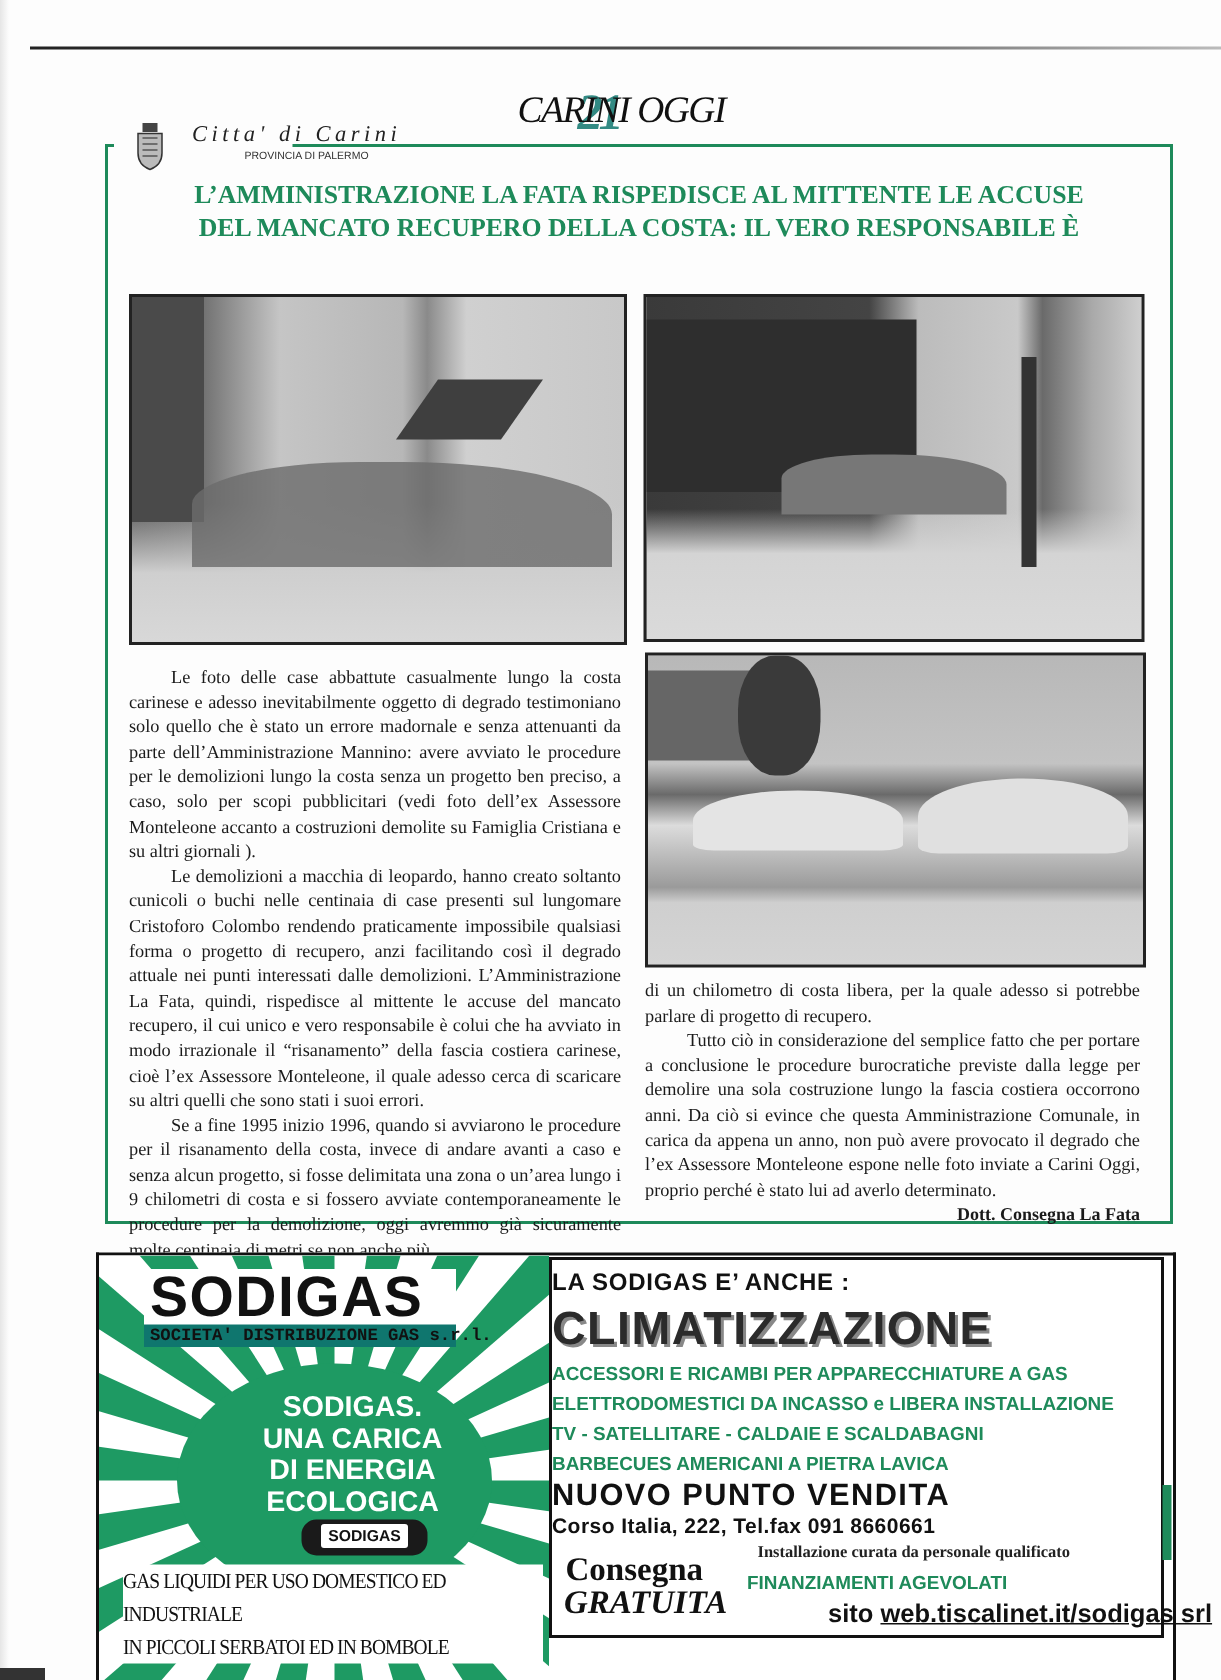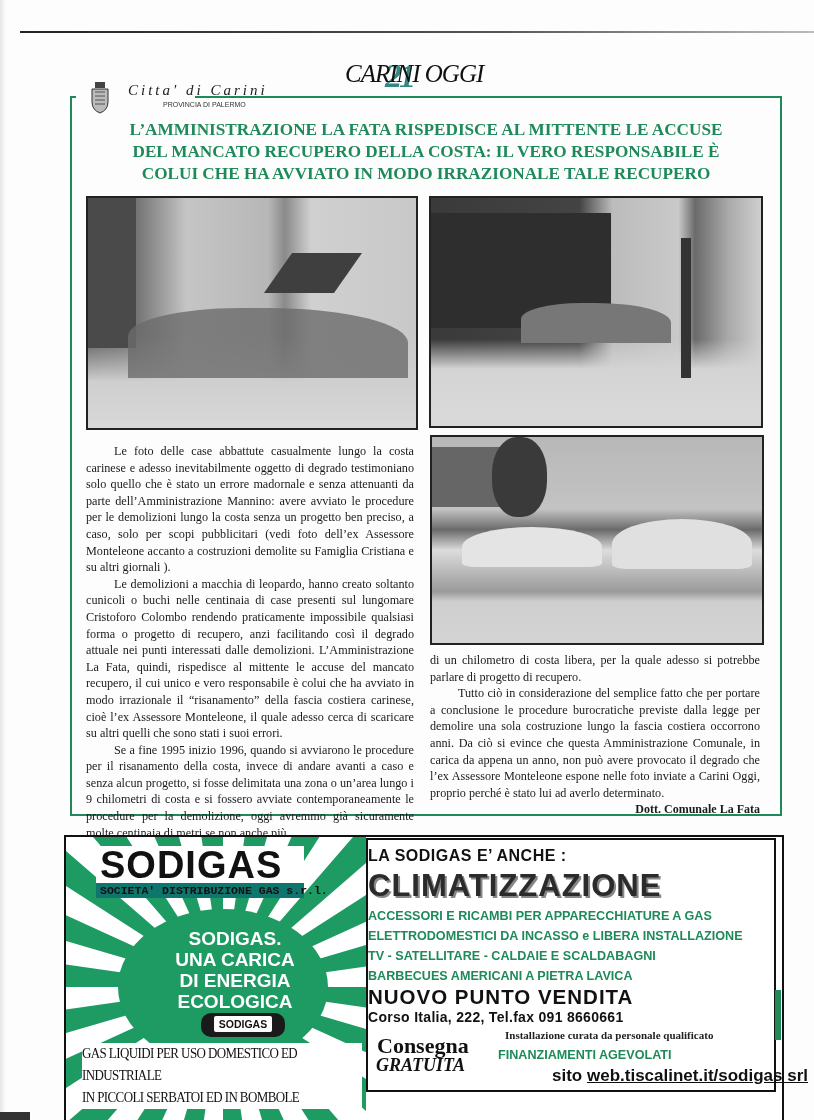--- a/index.html
+++ b/index.html
@@ -140,21 +140,21 @@
   }
   .r-line { color: #1e8a5a; font-size: 12.6px; line-height: 20px; }
   .r-nuovo { font-size: 20.5px; color: #111; letter-spacing: 1px; margin-top: -1px; }
   .r-corso { font-size: 14px; color: #111; letter-spacing: 0.3px; margin-top: 0; }
   .consegna {
     position: absolute; left: 377px; top: 1033px;
     font-family: "Liberation Serif", serif; font-weight: bold; font-size: 22px; color: #111;
   }
   .gratuita {
     position: absolute; left: 376px; top: 1055px;
-    font-family: "Liberation Serif", serif; font-style: italic; font-weight: bold; font-size: 18px; color: #111;
+    font-family: "Liberation Serif", serif; font-style: italic; font-weight: bold; font-size: 22px; color: #111;
   }
   .install {
     position: absolute; left: 505px; top: 1029px;
     font-family: "Liberation Serif", serif; font-weight: bold; font-size: 11px; color: #222;
   }
   .finanz {
     position: absolute; left: 498px; top: 1048px;
     font-family: "Liberation Sans", sans-serif; font-weight: bold; font-size: 12.6px; color: #1e8a5a;
   }
   .sito {
@@ -183,21 +183,20 @@
   <span class="txt">CARINI OGGI</span>
 </div>
 
 <div class="article-frame"></div>
 <div class="frame-top-left"></div>
 <div class="frame-top-right"></div>
 
 <div class="headline">
   <div>L’AMMINISTRAZIONE LA FATA RISPEDISCE AL MITTENTE LE ACCUSE</div>
   <div>DEL MANCATO RECUPERO DELLA COSTA: IL VERO RESPONSABILE È</div>
-  <div>COLUI CHE HA AVVIATO IN MODO IRRAZIONALE TALE RECUPERO</div>
 </div>
 
 <div class="photo photo1">
   <div class="shape" style="left:0;top:0;width:48px;height:150px;background:#4a4a4a;"></div>
   <div class="shape" style="left:190px;top:55px;width:70px;height:40px;background:#3f3f3f;transform:skewX(-35deg);"></div>
   <div class="shape" style="left:40px;top:110px;width:280px;height:70px;background:#6b6b6b;border-radius:40% 50% 0 0;opacity:.8;"></div>
 </div>
 <div class="photo photo2">
   <div class="shape" style="left:0;top:15px;width:180px;height:115px;background:#2e2e2e;"></div>
   <div class="shape" style="left:250px;top:40px;width:10px;height:140px;background:#333;"></div>
@@ -211,21 +210,21 @@
 </div>
 
 <div class="col col-left">
   <p>Le foto delle case abbattute casualmente lungo la costa carinese e adesso inevitabilmente oggetto di degrado testimoniano solo quello che è stato un errore madornale e senza attenuanti da parte dell’Amministrazione Mannino: avere avviato le procedure per le demolizioni lungo la costa  senza un progetto ben preciso, a caso, solo per scopi pubblicitari (vedi foto dell’ex Assessore Monteleone accanto a costruzioni demolite su Famiglia Cristiana e su altri giornali ).</p>
   <p>Le demolizioni a macchia di leopardo, hanno creato soltanto cunicoli o buchi nelle centinaia di case presenti sul lungomare Cristoforo Colombo rendendo praticamente impossibile qualsiasi forma o progetto di recupero, anzi facilitando così il degrado attuale nei punti interessati dalle demolizioni. L’Amministrazione La Fata, quindi, rispedisce al mittente le accuse del mancato recupero, il cui unico e vero responsabile è colui che ha avviato in modo irrazionale il “risanamento” della fascia costiera carinese, cioè l’ex Assessore Monteleone, il quale adesso cerca di scaricare su altri quelli che sono stati i suoi errori.</p>
   <p>Se a fine 1995 inizio 1996, quando si avviarono le procedure per il risanamento della costa, invece di andare avanti a caso e senza alcun progetto, si fosse delimitata una zona o un’area lungo i 9 chilometri di costa e si fossero avviate contemporaneamente le procedure per la demolizione, oggi avremmo già sicuramente molte centinaia di metri se non anche più</p>
 </div>
 <div class="col col-right">
   <p class="noindent">di un chilometro di costa libera, per la quale adesso si potrebbe parlare di progetto di recupero.</p>
   <p>Tutto ciò in considerazione del semplice fatto che per portare a conclusione le procedure burocratiche previste dalla legge per demolire una sola costruzione lungo la fascia costiera occorrono anni. Da ciò si evince che questa Amministrazione Comunale, in carica da appena un anno, non può avere provocato il degrado che l’ex Assessore Monteleone espone nelle foto inviate a Carini Oggi, proprio perché è stato lui ad averlo determinato.</p>
-  <p class="signature">Dott. Comunale La Fata</p>
+  <p class="signature">Dott. Consegna La Fata</p>
 </div>
 
 <div class="ad-outer"></div>
 <div class="ad-left">
   <svg width="300" height="283" viewBox="0 0 300 283">
     <g fill="#1e9a63" id="rays">
         <path d="M157 150 L577 150 L572.7250055899917 209.77223207477977 Z"></path>
         <path d="M157 150 L559.9870489180889 268.32767387340044 L539.0454380488977 324.47430546079227 Z"></path>
         <path d="M157 150 L510.32648378909613 377.069143331351 L474.41482122878847 425.04150825701976 Z"></path>
         <path d="M157 150 L432.04150825701976 467.41482122878847 L384.06914333135103 503.3264837890961 Z"></path>

